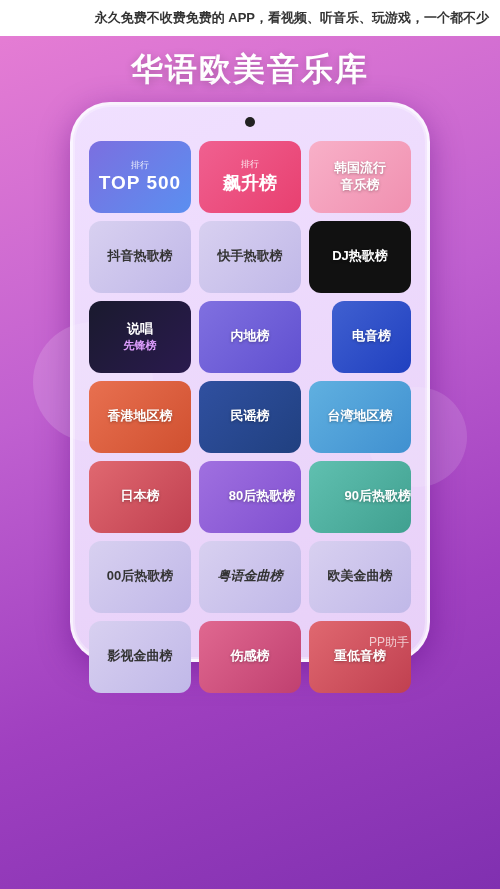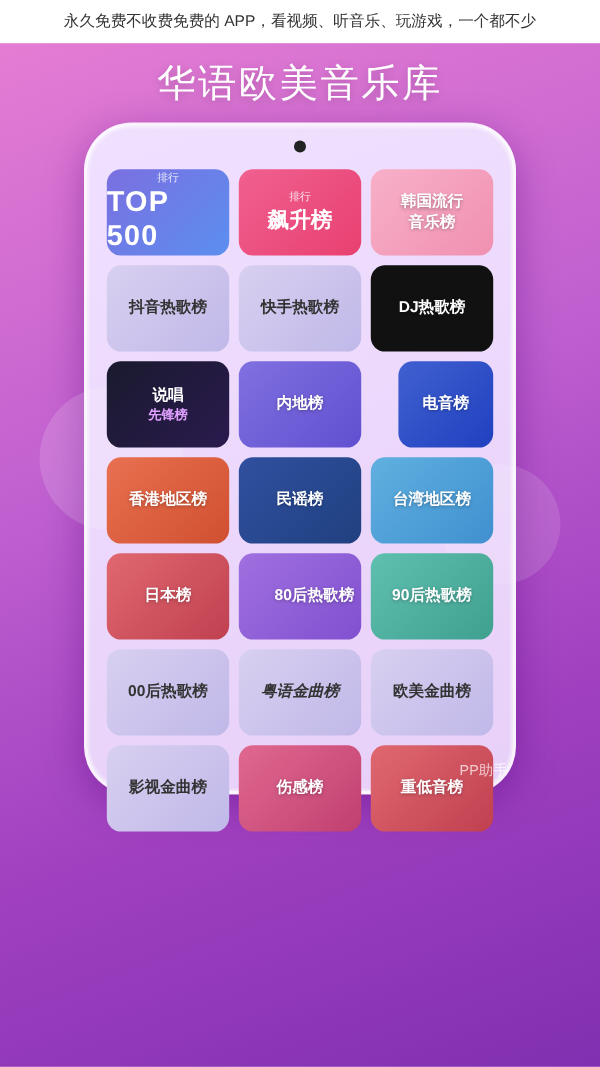--- a/index.html
+++ b/index.html
@@ -11,31 +11,32 @@
       font-family: 'PingFang SC', 'Microsoft YaHei', sans-serif;
       display: flex;
       flex-direction: column;
       align-items: center;
     }
 
     
     .ad-banner {
       width: 100%;
       background: #fff;
-      padding: 8px 0;
+      padding: 8px 11px;
       font-size: 13px;
       color: #333;
       line-height: 1.5;
-      text-align: center;
+      text-align: right;
+      font-weight: bold;
     }
 
     
     .page-title {
       font-size: 32px;
-      font-weight: normal;
+      font-weight: bold;
       color: #fff;
       text-shadow: 0 2px 8px rgba(0,0,0,0.2);
       margin: 12px 0 10px 0;
       letter-spacing: 2px;
     }
 
     
     .phone-frame {
       width: 360px;
       height: 560px;
@@ -101,21 +102,21 @@
     .top500-inner {
       display: flex;
       flex-direction: column;
       align-items: center;
     }
     .top500-small {
       font-size: 9px;
       color: rgba(255,255,255,0.85);
     }
     .top500-big {
-      font-size: 24px;
+      font-size: 19px;
       font-weight: 900;
       color: #fff;
       letter-spacing: 1px;
     }
 
     
     .item-biaosheng {
       background: linear-gradient(135deg, #f06090 0%, #e84070 100%);
     }
     .biaosheng-inner {
@@ -209,20 +210,21 @@
 
     
     .item-80hou {
       background: linear-gradient(135deg, #a070e0 0%, #8050d0 100%);
       padding-left: 24px;
     }
 
     
     .item-90hou {
       background: linear-gradient(135deg, #60c0b0 0%, #40a090 100%);
+      justify-content: flex-end;
     }
 
     
     .item-00hou {
       background: linear-gradient(135deg, #d8d0f0 0%, #c0b8e8 100%);
     }
     .item-00hou .grid-item-label { color: #333; text-shadow: none; }
 
     
     .item-yueyu {
@@ -250,21 +252,21 @@
 
     
     .item-zhongdiyin {
       background: linear-gradient(135deg, #e06870 0%, #c04050 100%);
     }
 
     
     .pp-watermark {
       position: absolute;
       bottom: 8px;
-      right: 4px;
+      right: 18px;
       font-size: 12px;
       color: rgba(255,255,255,0.7);
     }
 
     .decorative-circle-left {
       position: absolute;
       left: -40px;
       top: 50%;
       transform: translateY(-50%);
       width: 120px;

